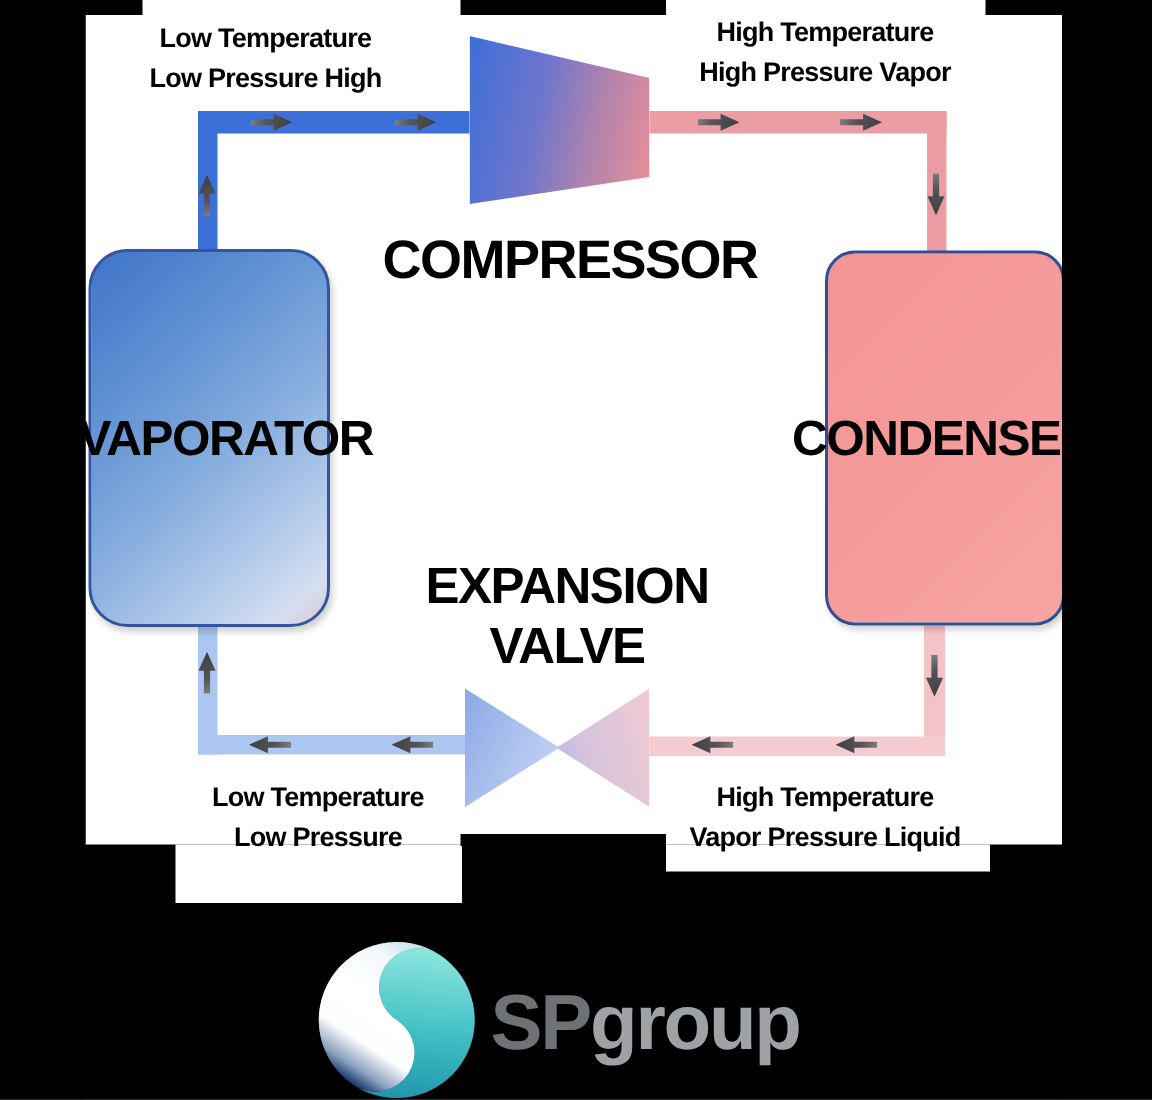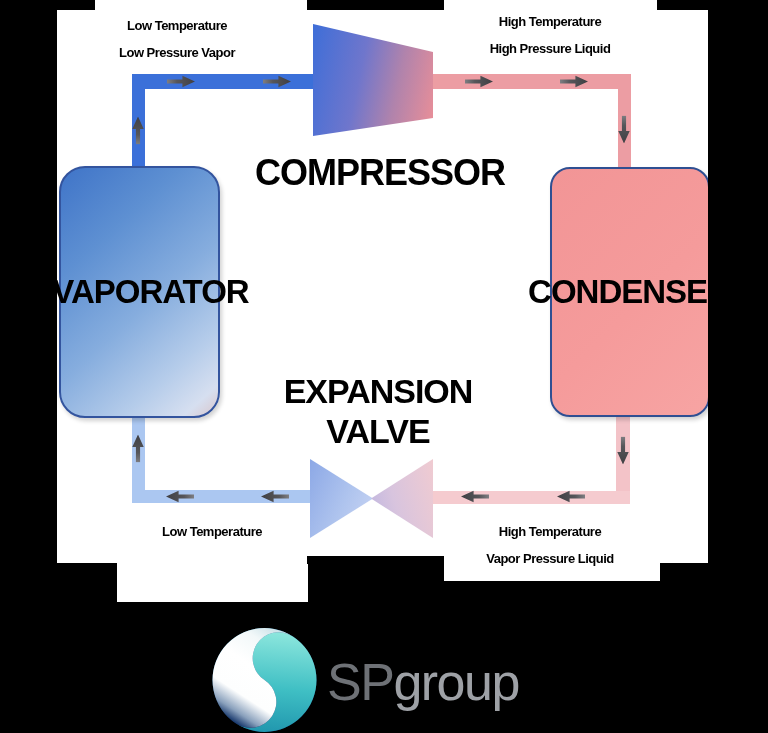--- a/index.html
+++ b/index.html
@@ -38,24 +38,24 @@
     background:linear-gradient(115deg,#8CA8E6 0%,#AFC4EE 55%,#CBD6F4 100%);
     clip-path:polygon(0 0,100% 50%,0 100%);
     filter:drop-shadow(2px 2px 2px rgba(0,0,0,0.2));}
   .valve-right{position:absolute;left:371px;top:459px;width:62px;height:79px;
     background:linear-gradient(75deg,#BDB5E0 0%,#D8C4DE 40%,#F0CBD1 100%);
     clip-path:polygon(100% 0,0 50%,100% 100%);
     filter:drop-shadow(2px 2px 2px rgba(0,0,0,0.2));}
   
   .lbl{position:absolute;font-weight:700;color:#000;text-align:center;white-space:nowrap;line-height:1;}
   .lbl-node{font-size:33px;letter-spacing:-1px;}
-  .lbl-small{font-size:13px;letter-spacing:-0.5px;line-height:27px;}
+  .lbl-small{font-size:18px;letter-spacing:-0.5px;line-height:27px;}
   .edge-mask{position:absolute;top:0;height:733px;background:#000;z-index:8;}
   
-  #brand{position:absolute;left:327px;top:656px;z-index:5;font-weight:400;
+  #brand{position:absolute;left:327px;top:656px;z-index:5;font-weight:700;
          font-size:52px;letter-spacing:-1.5px;line-height:1;}
   #brand .sp{color:#6E7176;}
   #brand .group{color:#9EA1A6;}
   #tagline{position:absolute;left:328px;top:714px;z-index:5;font-weight:700;
            font-size:17px;letter-spacing:-0.7px;color:#1B5EA8;white-space:nowrap;}
   .z1{z-index:1}.z2{z-index:2}.z3{z-index:3}.z4{z-index:4}.z5{z-index:5}
 </style>
 </head>
 <body>
 
@@ -99,28 +99,29 @@
   <div class="lbl lbl-node z5" style="left:20px;top:275px;width:240px;">EVAPORATOR</div>
   <div class="lbl lbl-node z5" style="left:509px;top:275px;width:240px;">CONDENSER</div>
   <div class="lbl z5" style="left:258px;top:371px;width:240px;font-size:34px;letter-spacing:-1px;line-height:40px;">
     <div>EXPANSION</div>
     <div>VALVE</div>
   </div>
   <div class="lbl z5" style="left:255px;top:155px;width:240px;font-size:36px;letter-spacing:-1px;">COMPRESSOR</div>
 
   <div class="lbl lbl-small z5" style="left:77px;top:12px;width:200px;">
     <div>Low Temperature</div>
-    <div>Low Pressure Vapor</div>
+    <div>Low Pressure High</div>
   </div>
   <div class="lbl lbl-small z5" style="left:450px;top:8px;width:200px;">
     <div>High Temperature</div>
-    <div>High Pressure Liquid</div>
+    <div>High Pressure Vapor</div>
   </div>
   <div class="lbl lbl-small z5" style="left:112px;top:518px;width:200px;">
     <div>Low Temperature</div>
+    <div>Low Pressure</div>
   </div>
   <div class="lbl lbl-small z5" style="left:440px;top:518px;width:220px;">
     <div>High Temperature</div>
     <div>Vapor Pressure Liquid</div>
   </div>
 
   <div class="edge-mask" style="left:0;width:57px;"></div>
   <div class="edge-mask" style="left:708px;width:60px;"></div>
 
   <svg class="abs z5" style="left:211px;top:627px;" width="107" height="106" viewBox="0 0 104 104">

